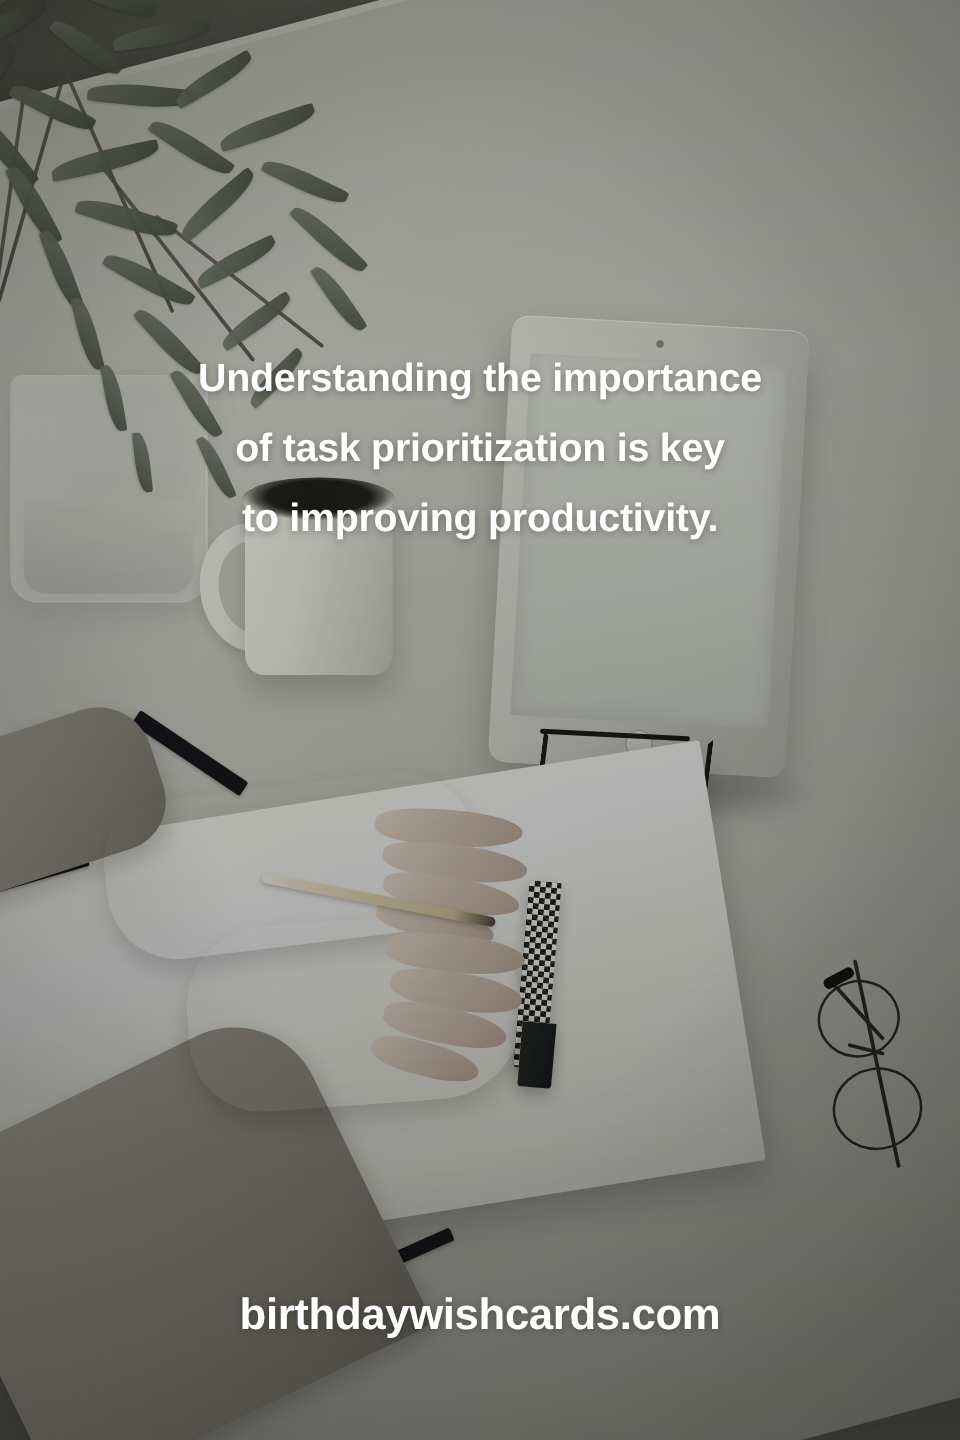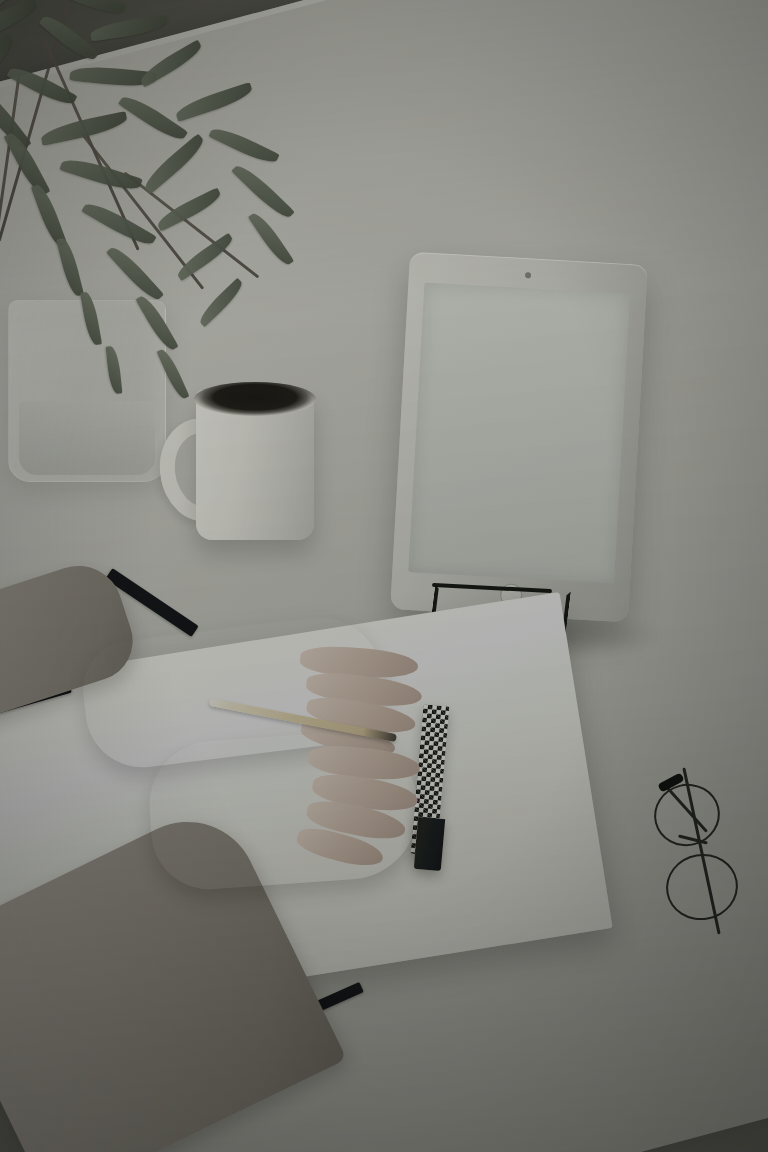--- a/index.html
+++ b/index.html
@@ -436,16 +436,22 @@
     </div>
 
     <div class="desat"></div>
     <div class="tint"></div>
     <div class="vignette"></div>
   </div>
 
   <div class="overlay">
 
 
-
+    <div class="subhead">
+      <span class="ln">Understanding the importance</span>
+      <span class="ln">of task prioritization is key</span>
+      <span class="ln">to improving productivity.</span>
+    </div>
+
+    <div class="footer">birthdaywishcards.com</div>
   </div>
 
 </div>
 
 </body></html>

